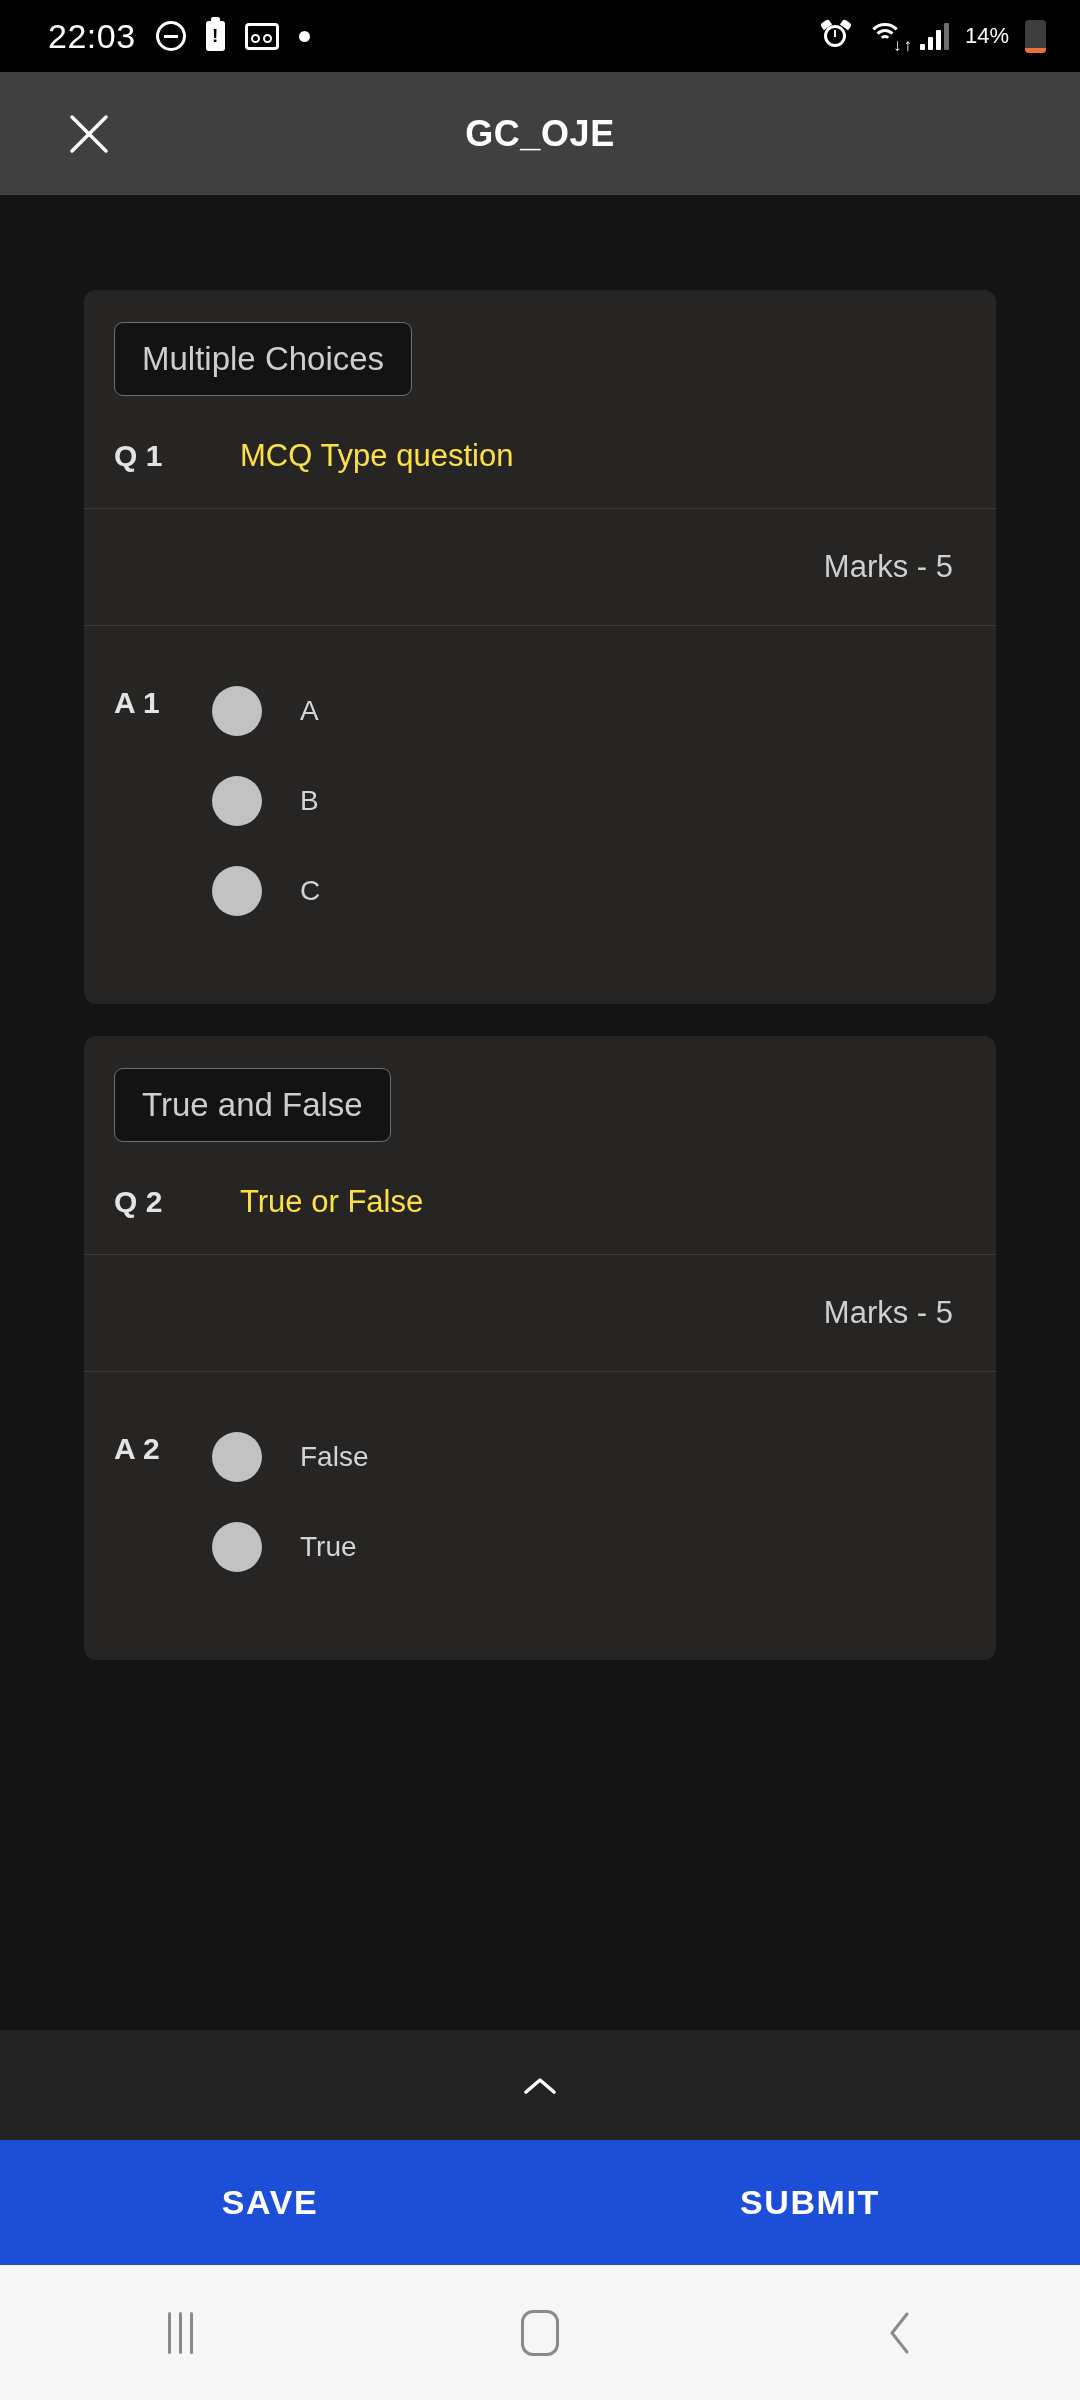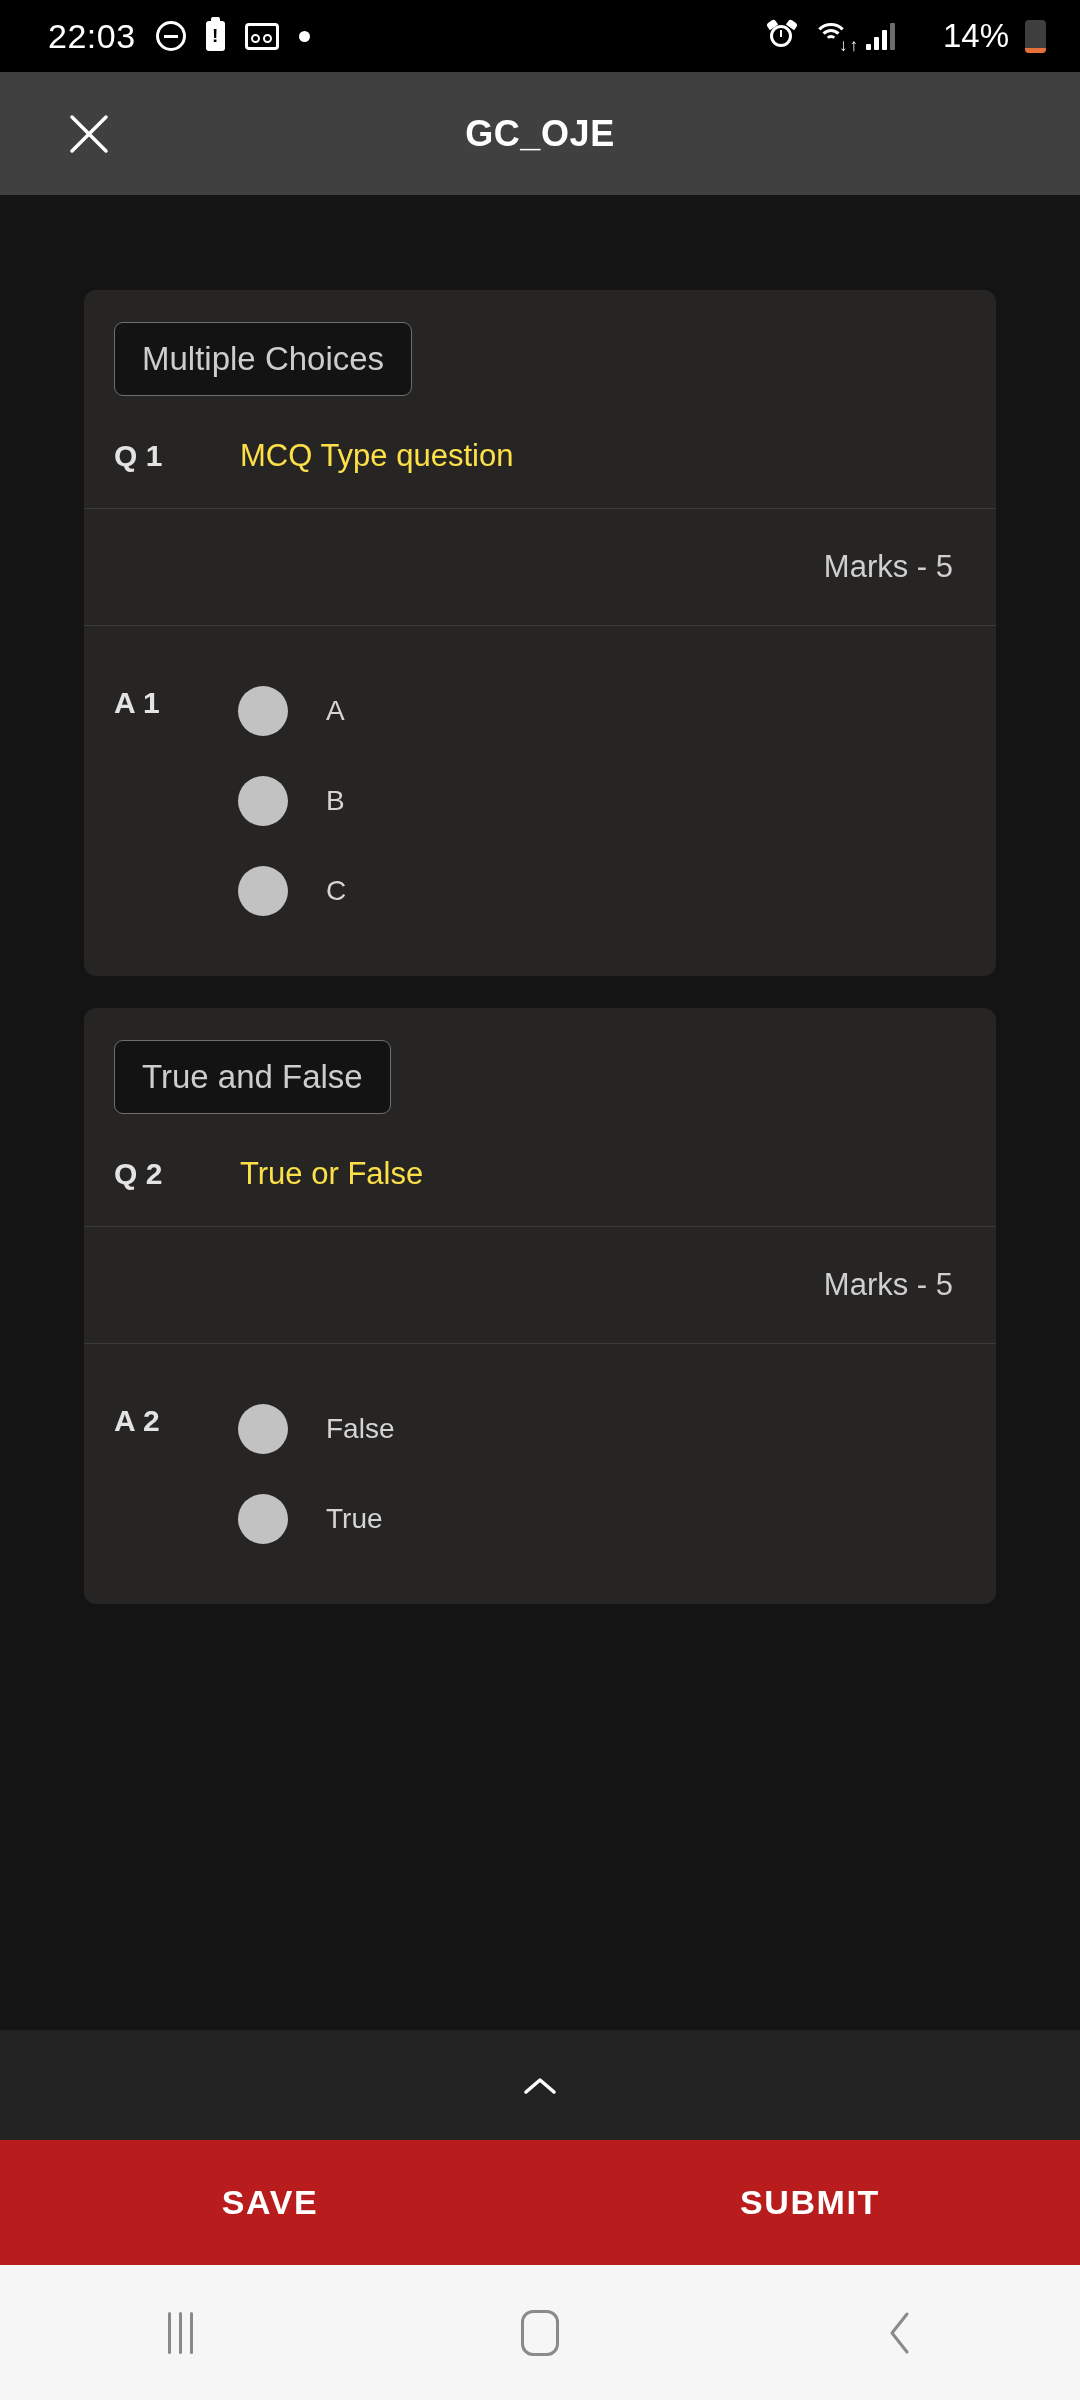--- a/index.html
+++ b/index.html
@@ -56,21 +56,21 @@
   .wifi .arrows { position:absolute; right:-8px; bottom:-3px; display:flex; gap:2px; }
   .wifi .arrows span { font-size:17px; line-height:17px; color:#fff; }
 
   .bars { display:flex; align-items:flex-end; gap:3px; height:28px; }
   .bars i { display:block; width:5px; background:#fff; border-radius:1px; }
   .bars i:nth-child(1){ height:6px; }
   .bars i:nth-child(2){ height:13px; }
   .bars i:nth-child(3){ height:20px; }
   .bars i:nth-child(4){ height:27px; background:#6d6d6d; }
 
-  .batt-pct { font-size:33px; color:#fff; letter-spacing:0px;margin-left:32px; }
+  .batt-pct { font-size:22px; color:#fff; letter-spacing:0px; }
   .batt-shell { width:21px; height:33px; border-radius:4px; background:#3e3e3e; position:relative; overflow:hidden; }
   .batt-shell::before { content:""; position:absolute; top:-4px; left:6px; width:9px; height:5px; background:#3e3e3e; border-radius:2px 2px 0 0; }
   .batt-fill { position:absolute; left:0; right:0; bottom:0; height:14%; background:#e8703a; }
 
   
   .app-bar {
     height:123px; flex:0 0 123px;
     background:#404040;
     display:flex; align-items:center;
     position:relative;
@@ -113,21 +113,21 @@
   }
   .q-row { display:flex; align-items:baseline; margin-top:42px; padding-bottom:8px;gap:28px; }
   .q-num { color:#e3e3e3; font-size:30px; font-weight:bold; width:98px; flex:0 0 98px; }
   .q-text { color:#fde047; font-size:31px; }
 
   .divider { height:1px; background:#3a3a38; }
 
   .marks-row { padding:40px 43px 40px 100px;text-align:right; }
   .marks-text { color:#cfcfcf; font-size:31px; }
 
-  .answers { padding:40px 30px 40px 30px; display:flex;gap:26px; }
+  .answers { padding:40px 30px 68px 30px; display:flex; }
   .a-num { color:#e3e3e3; font-size:30px; font-weight:bold; width:98px; flex:0 0 98px; padding-top:20px; }
   .opt-list { flex:1 1 auto; }
   .opt {
     display:flex; align-items:center; gap:38px;
     height:90px;
   }
   .radio {
     width:50px; height:50px; flex:0 0 50px;
     border-radius:50%;
     background:#c2c2c2;
@@ -139,21 +139,21 @@
     flex:0 0 110px;
     background:#232323;
     display:flex; align-items:center; justify-content:center;
     border-top:1px solid #1e1e1e;
   }
   .chevron-up svg { display:block; }
 
   
   .action-bar {
     flex:0 0 125px;
-    background:#b91c1c;
+    background:#1d4ed8;
     display:flex; align-items:center;
   }
   .action-btn {
     flex:1 1 50%;
     text-align:center;
     color:#fff;
     font-size:34px;
     font-weight:bold;
     letter-spacing:1.6px;
   }

